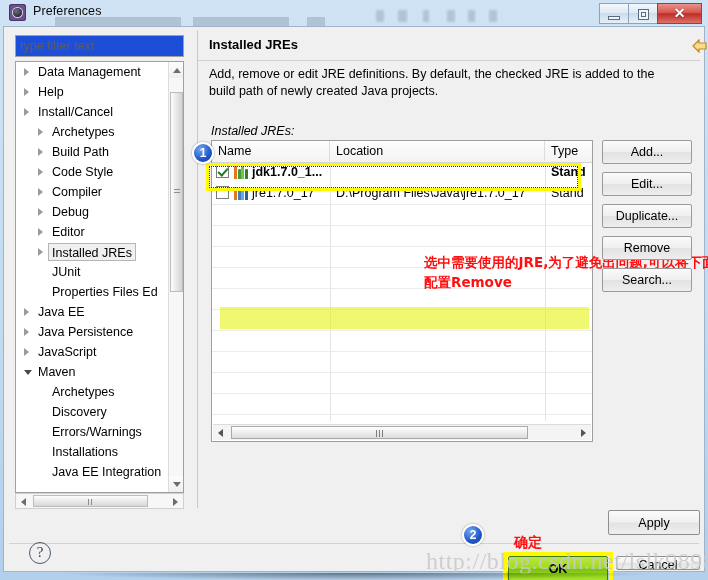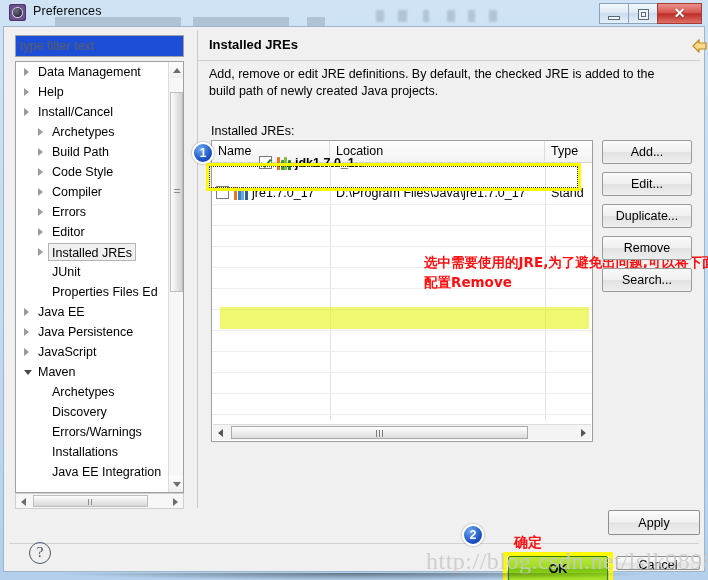--- a/index.html
+++ b/index.html
@@ -194,21 +194,21 @@
   .page-title{
     position:absolute;left:11px;top:7px;font-weight:bold;font-size:13px;
   }
   .nav{position:absolute;right:8px;top:8px;height:16px;}
   .nav span{position:absolute;top:0;}
   .desc{
     position:absolute;left:11px;top:36px;width:470px;
     font-size:12.5px;line-height:17px;
   }
   .lbl-installed{
-    position:absolute;left:13px;top:94px;font-size:12.5px;
+    position:absolute;left:13px;top:94px;font-size:12.5px;font-style:italic;
   }
   
   .table-wrap{
     position:absolute;left:13px;top:110px;width:382px;height:302px;
     background:#fff;border:1px solid #9e9e9e;box-sizing:border-box;
     overflow:hidden;
   }
   .thead{
     position:absolute;left:0;top:0;width:100%;height:21px;
     background:linear-gradient(180deg,#fdfdfd,#f3f3f3);
@@ -419,21 +419,21 @@
             <div class="tnode">
               <span class="arrow closed" style="left: 22px;"></span>
               <span class="lbl" style="left: 36px;">Code Style</span>
             </div>
             <div class="tnode">
               <span class="arrow closed" style="left: 22px;"></span>
               <span class="lbl" style="left: 36px;">Compiler</span>
             </div>
             <div class="tnode">
               <span class="arrow closed" style="left: 22px;"></span>
-              <span class="lbl" style="left: 36px;">Errors</span>
+              <span class="lbl" style="left: 36px;">Debug</span>
             </div>
             <div class="tnode">
               <span class="arrow closed" style="left: 22px;"></span>
               <span class="lbl" style="left: 36px;">Editor</span>
             </div>
             <div class="tnode sel">
               <span class="arrow closed" style="left: 22px;"></span>
               <span class="lbl" style="left: 36px;">Installed JREs</span>
             </div>
             <div class="tnode">
@@ -519,21 +519,21 @@
         <div class="grid-h" style="top:252px;"></div>
         <div class="grid-h" style="top:273px;"></div>
 
         <div class="thead">
           <div class="th c0">Name</div>
           <div class="th c1">Location</div>
           <div class="th c2">Type</div>
         </div>
 
         <div id="tbody">
-            <div class="trow row-jdk" style="top: 12px; margin-left: 43px;">
+            <div class="trow row-jdk" style="top: 21px;">
               <span class="cbx on"></span>
               <span class="jicon">
                 <i style="left: 0px; height: 13px; background: rgb(224, 121, 31);"></i>
                 <i style="left: 3.6px; height: 10px; background: rgb(63, 155, 63);"></i>
                 <i style="left: 7.2px; height: 13px; background: rgb(122, 192, 67);"></i>
                 <i style="left: 10.8px; height: 10px; background: rgb(47, 125, 47);"></i>
               </span>
               <span class="cell c0">jdk1.7.0_1...</span>
               <span class="cell c2">Stand</span>
             </div>

